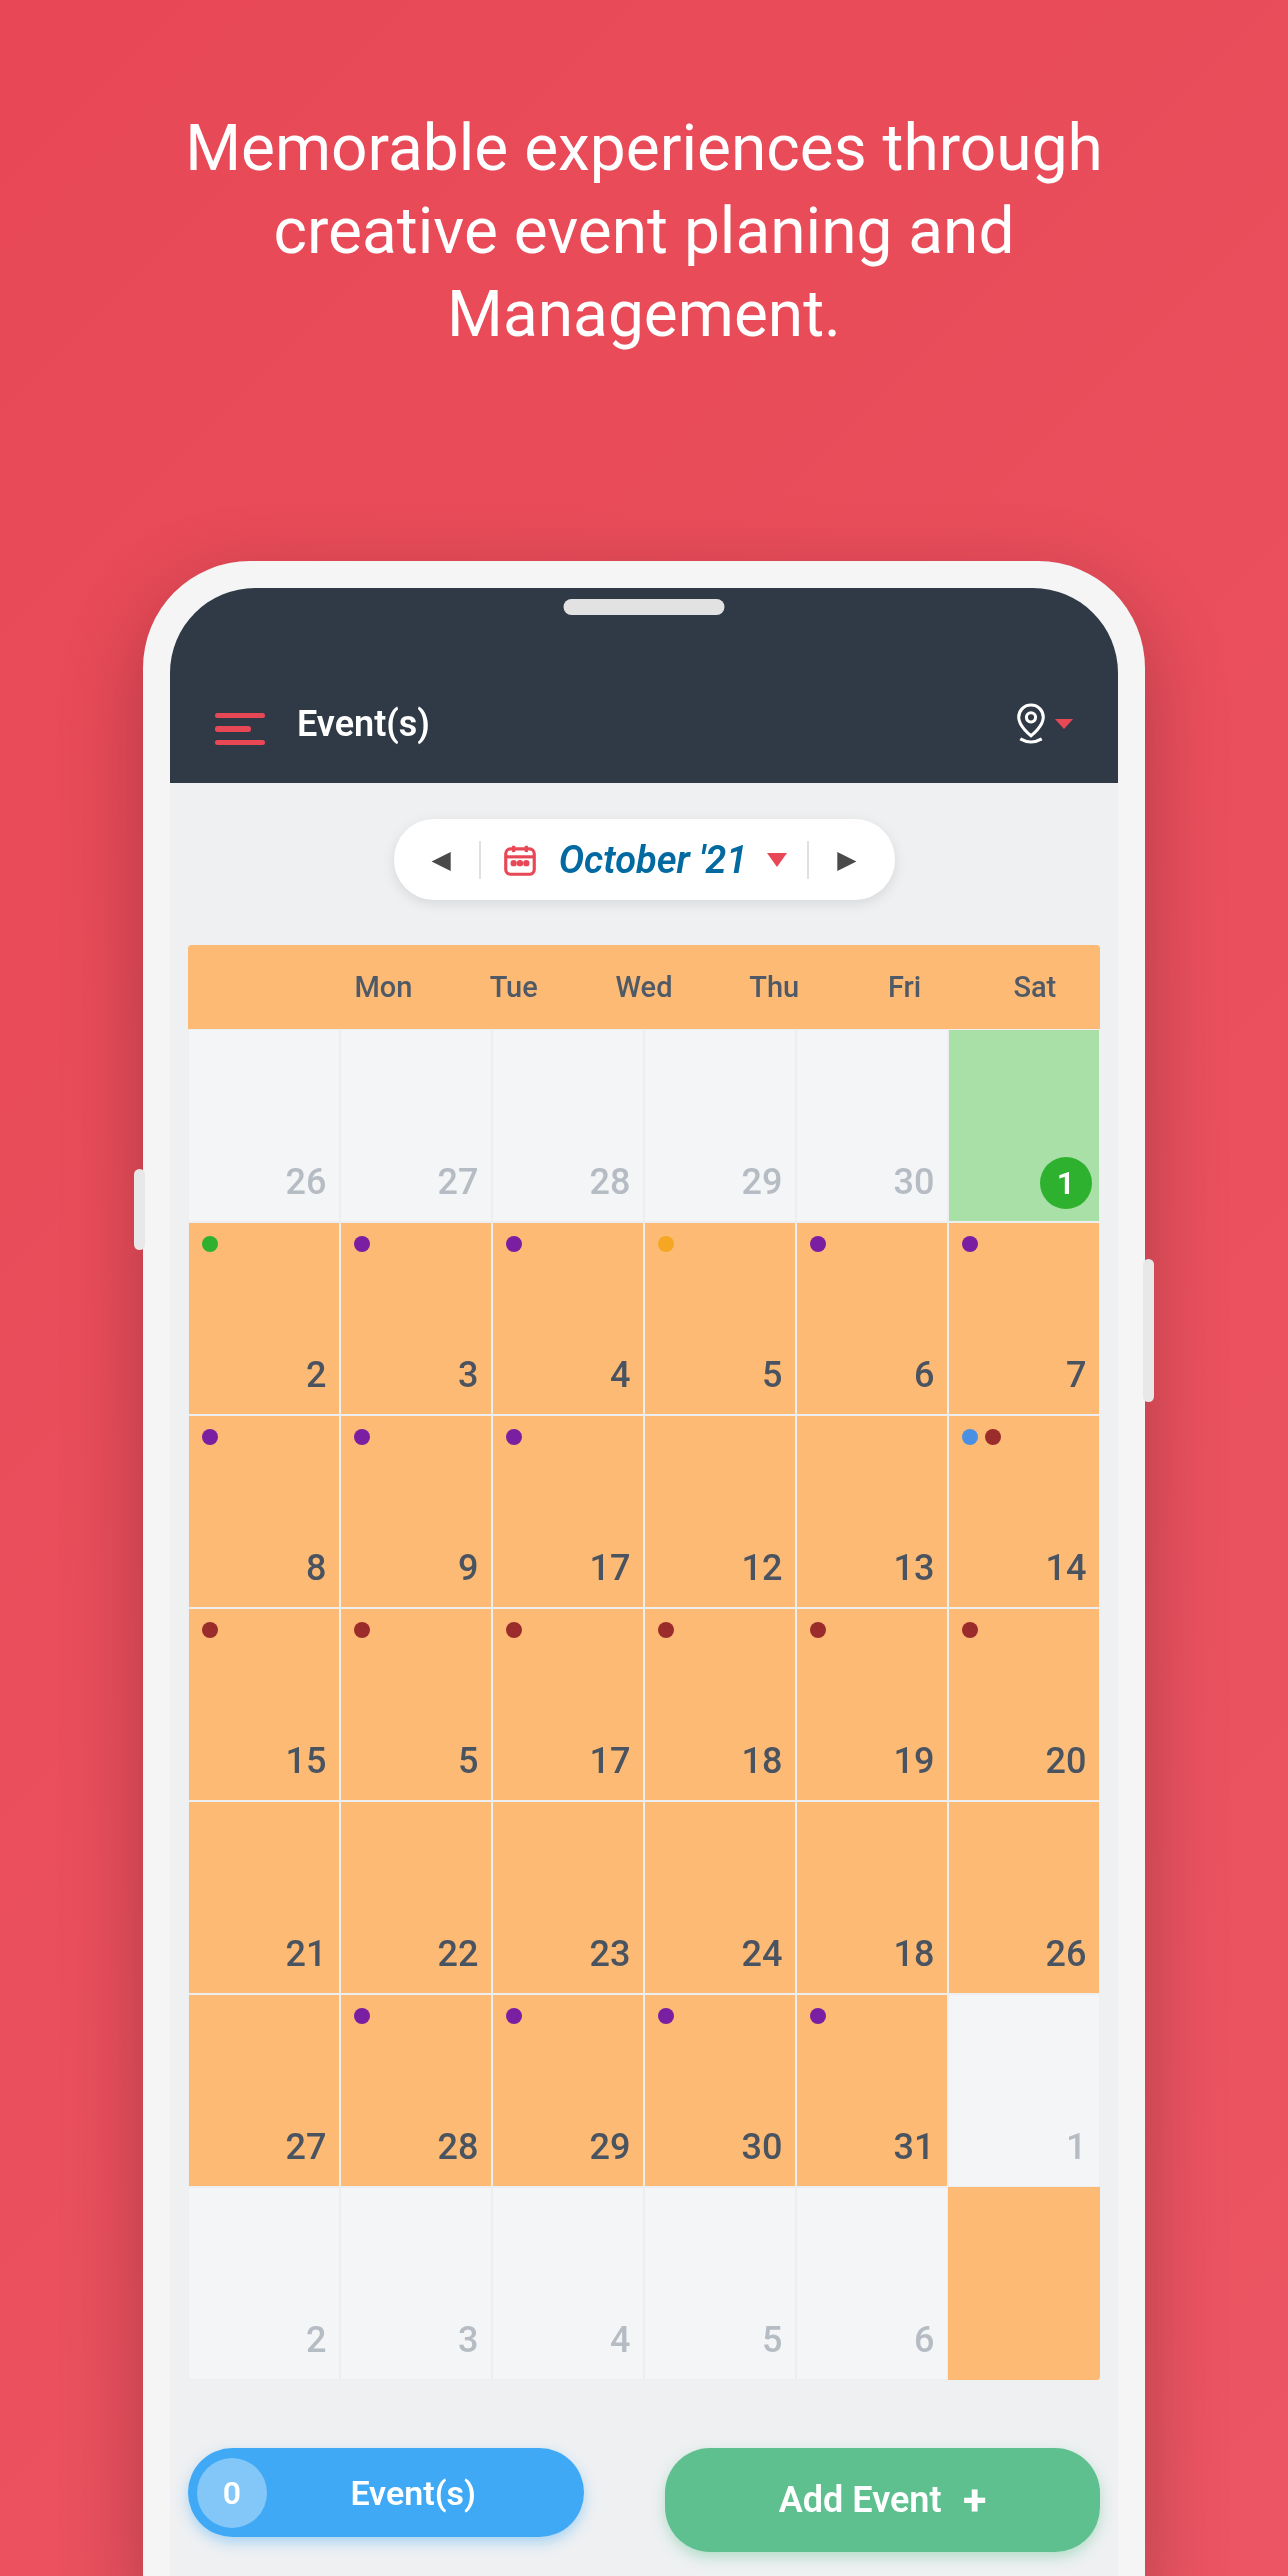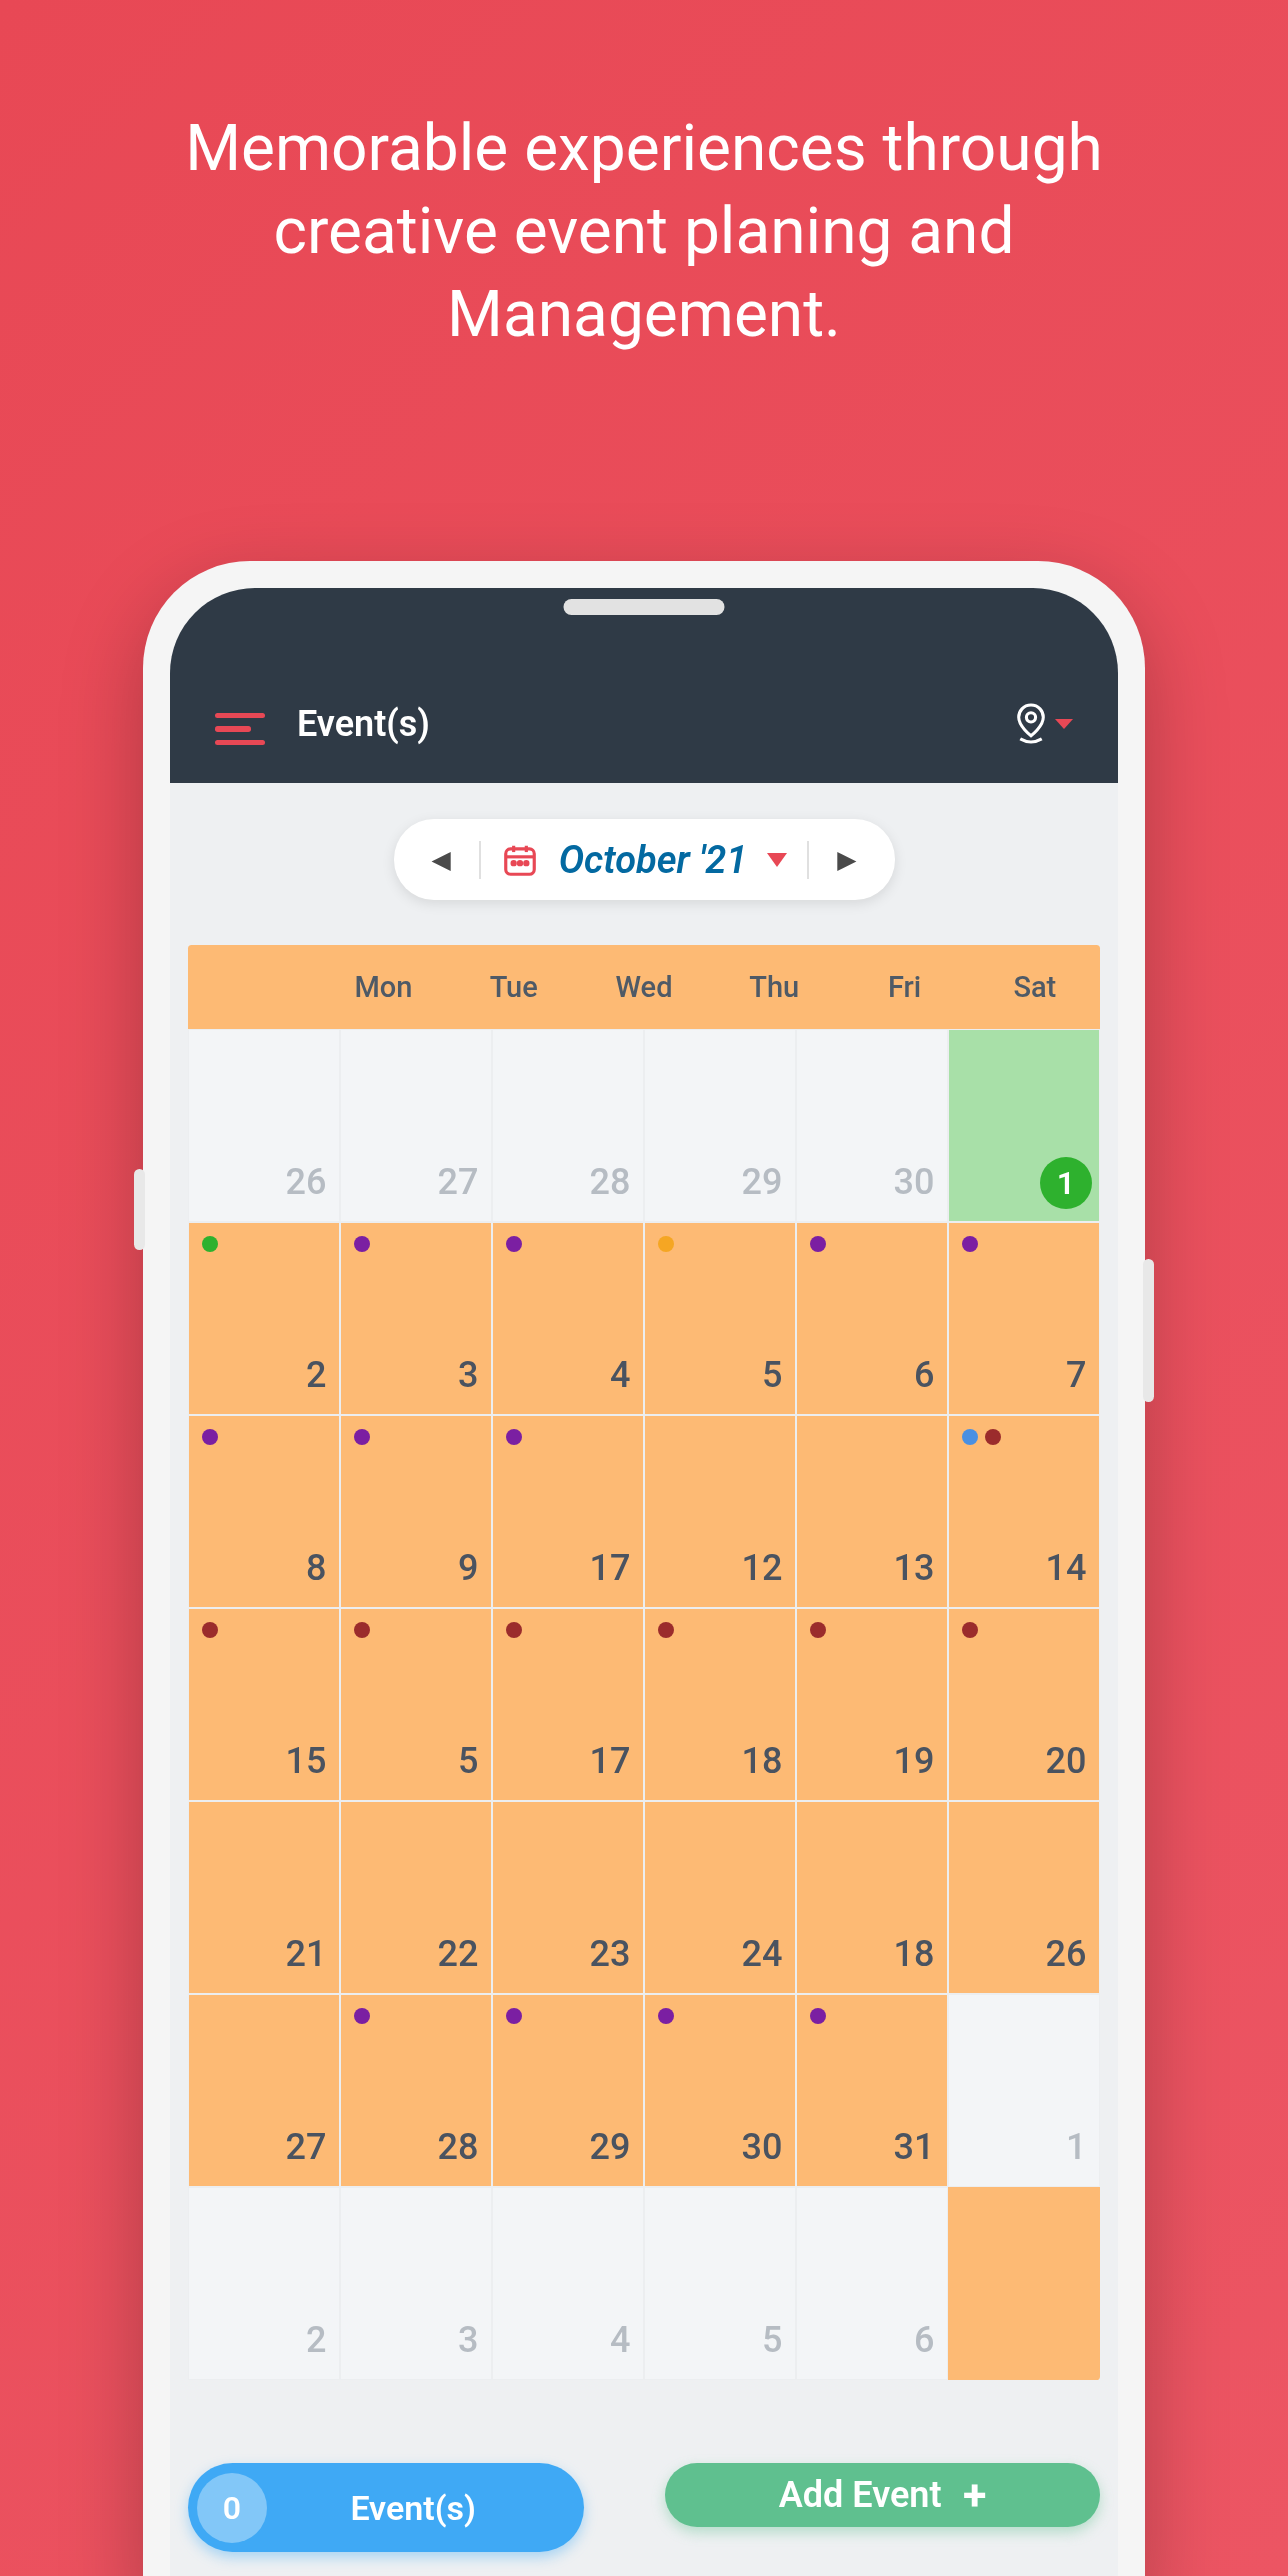--- a/index.html
+++ b/index.html
@@ -155,21 +155,21 @@
   width: 70px; height: 70px;
   background: rgba(255,255,255,0.35);
   border-radius: 50%;
   display:flex;align-items:center;justify-content:center;
   color:#fff; font-size:32px; font-weight:600;
 }
 .events-label { color:#fff; font-size:34px; font-weight:600; flex:1; text-align:center; }
 .add-event {
   background: #5fc08f;
   border-radius: 45px;
-  height: 64px;
+  height: 104px;
   flex: 1.2;
   display:flex;align-items:center;justify-content:center;
   gap: 21.5px;
   box-shadow: 0 5.4px 12.5px rgba(95,192,143,0.4);
 }
 .add-event-label { color:#fff; font-size:36px; font-weight:600; }
 .plus { color:#fff; font-size:43px; font-weight:700; }
 </style>
 </head>
 <body>

